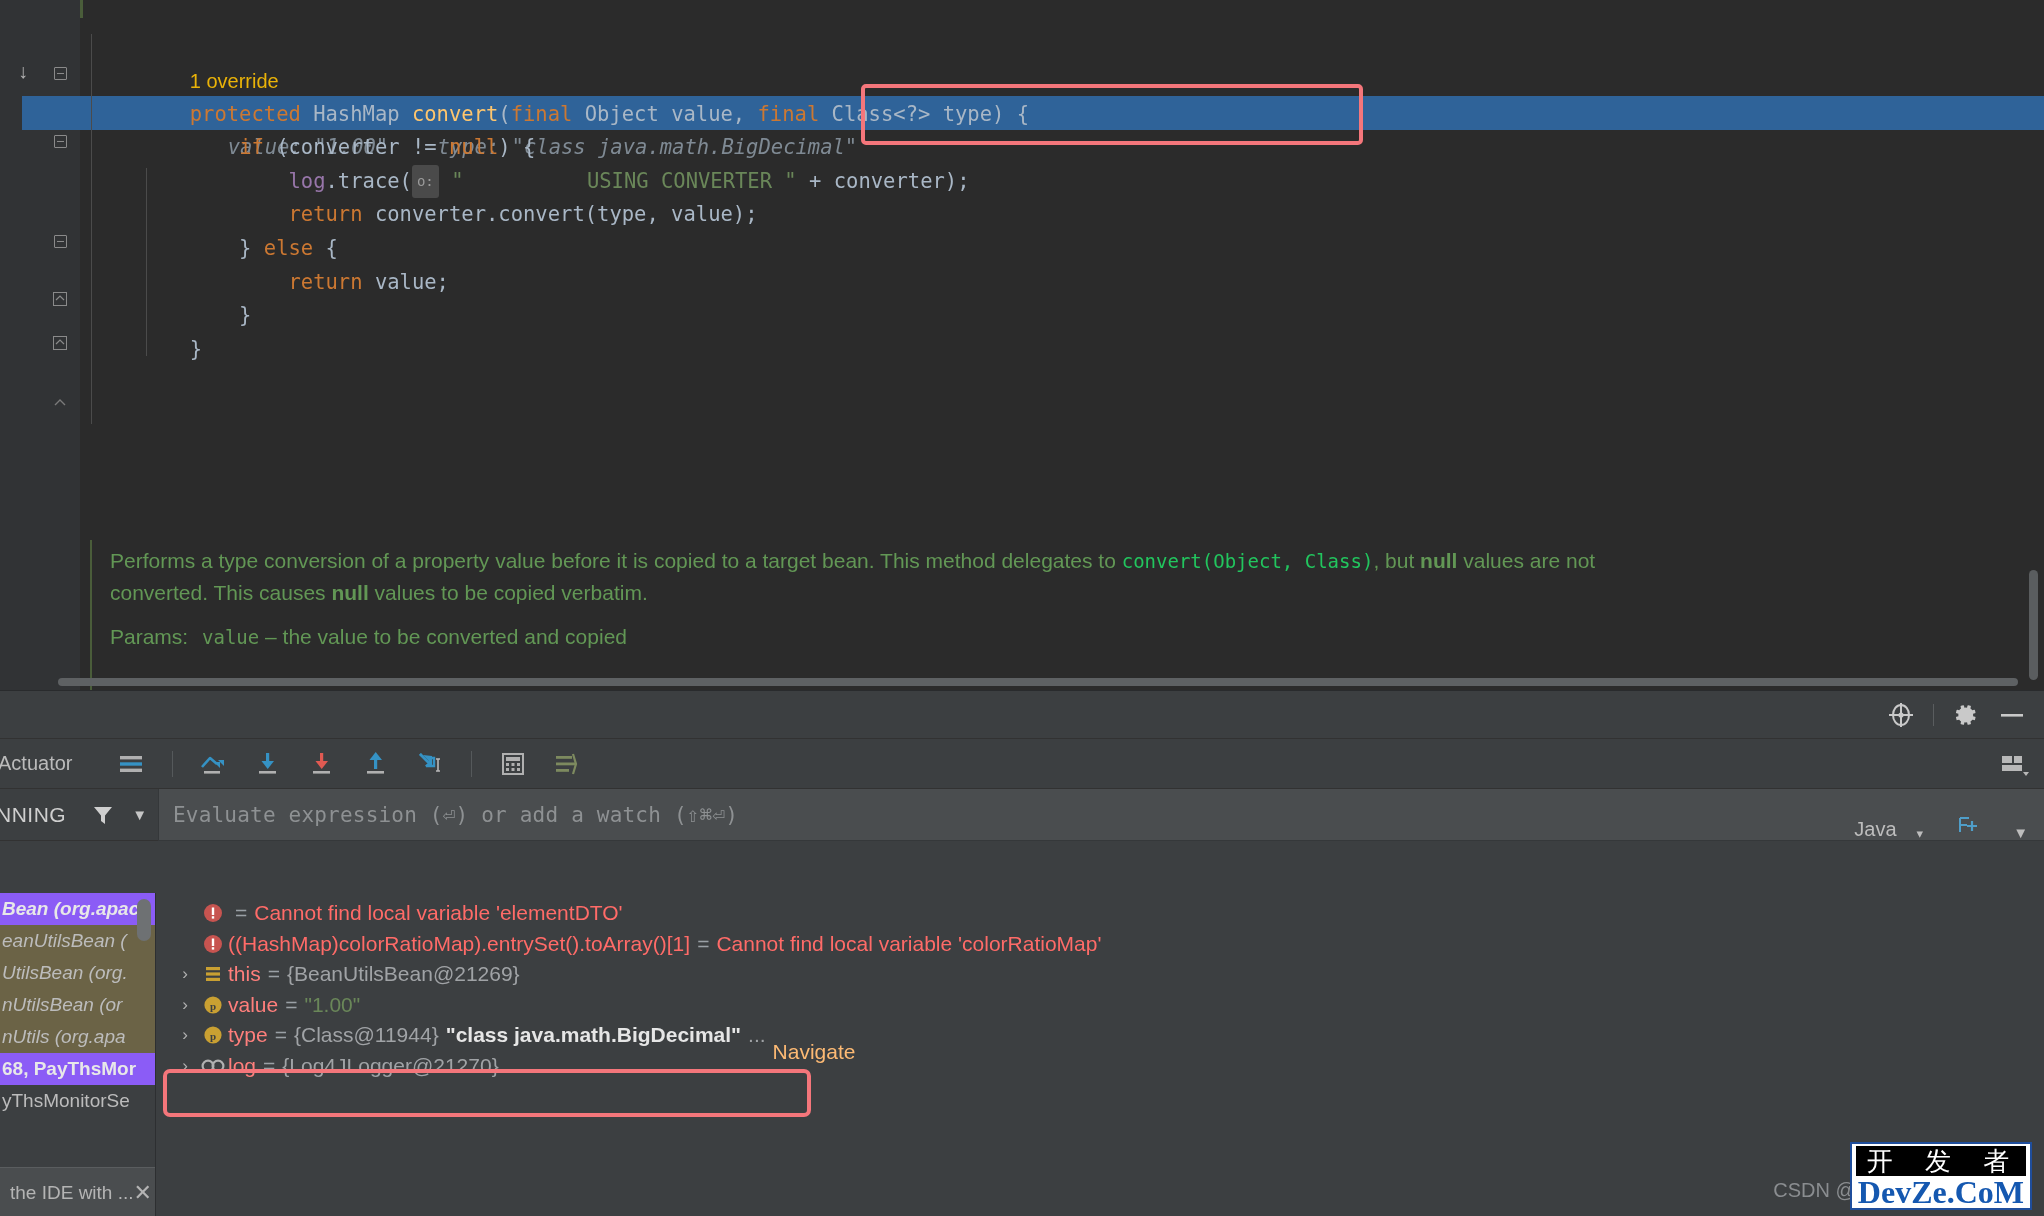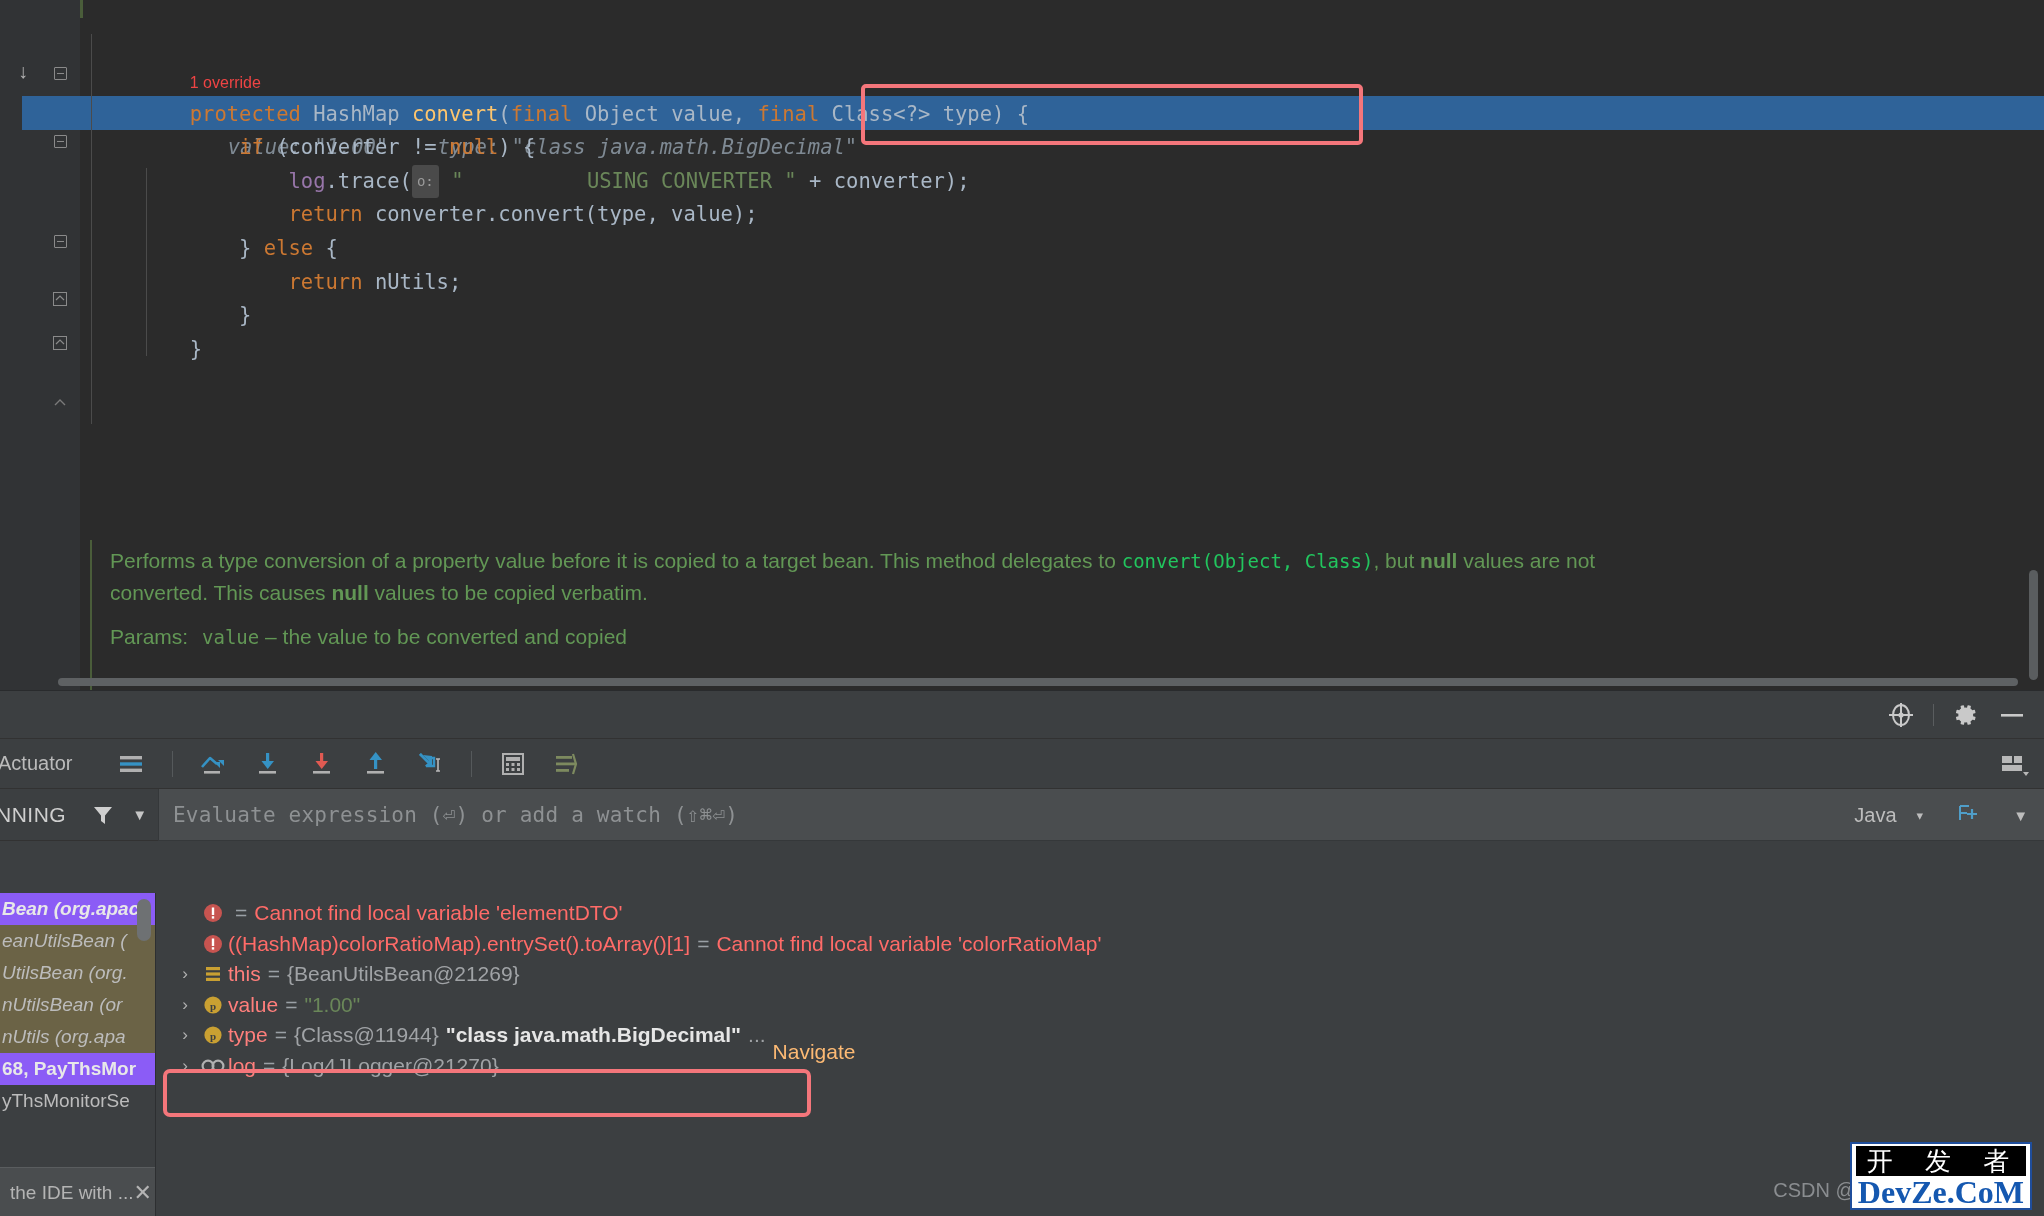--- a/index.html
+++ b/index.html
@@ -54,21 +54,21 @@
   .plain   { color: #a9b7c6; }
   .mth     { color: #ffc66d; }
   .str     { color: #6a8759; }
   .fld     { color: #9876aa; }
   .hint    { color: #7f8a94; font-style: italic; }
   .hint-on-sel { color: #b9c6d2; font-style: italic; }
   .param-chip {
     display:inline-block; background:#4a4a4a; color:#9a9a9a; border-radius:3px;
     font-size:14px; padding:0 5px; font-style:normal; position:relative; top:-2px;
   }
-  .override-label { color:#ef4444; font-size:16px; font-family:"Liberation Sans",sans-serif; }
+  .override-label { color:#eab308; font-size:20px; font-family:"Liberation Sans",sans-serif; }
 
   
   .indent-guide {
     position:absolute; top:0; bottom:0; width:1px; background:#4b4b4b;
   }
 
   
   .javadoc {
     position:absolute; left:80px; top:540px; right:0; height:150px;
     font-family:"Liberation Sans", sans-serif;
@@ -145,21 +145,21 @@
   .eval-input {
     position:absolute; left:158px; right:0; top:0; height:52px;
     background:#4a4d4f; border-left:1px solid #35383a; border-bottom:1px solid #35383a;
     display:flex; align-items:center;
   }
   .eval-placeholder {
     color:#8e9193; font-size:21px; font-family:"DejaVu Sans Mono", monospace;
     margin-left:14px; letter-spacing:0.2px;
   }
   .eval-right {
-    position:absolute; right:16px; top:0; height:52px; display:flex; align-items:center; gap:32px;
+    position:absolute; right:16px; top:0; height:52px; display:flex; align-items:flex-end; gap:32px;
   }
   .lang-label { color:#bdbdbd; font-size:20px; font-family:"Liberation Sans",sans-serif; }
 
   
   .frames-pane {
     position:absolute; left:0; top:202px; width:155px; height:324px;
     background:#3c3f41; overflow:hidden;
   }
   .frame-row {
     height:32px; line-height:32px; color:#bcbcbc; font-size:19px;
@@ -298,21 +298,21 @@
 
       <div class="code-line">
         <span class="plain">        </span><span class="kw">return </span><span class="plain">converter.convert(type, value);</span>
       </div>
 
       <div class="code-line">
         <span class="plain">    } </span><span class="kw">else</span><span class="plain"> {</span>
       </div>
 
       <div class="code-line">
-        <span class="plain">        </span><span class="kw">return </span><span class="plain">nUtils;</span>
+        <span class="plain">        </span><span class="kw">return </span><span class="plain">value;</span>
       </div>
 
       <div class="code-line">
         <span class="plain">    }</span>
       </div>
 
       <div class="code-line">
         <span class="plain">}</span>
       </div>
 

